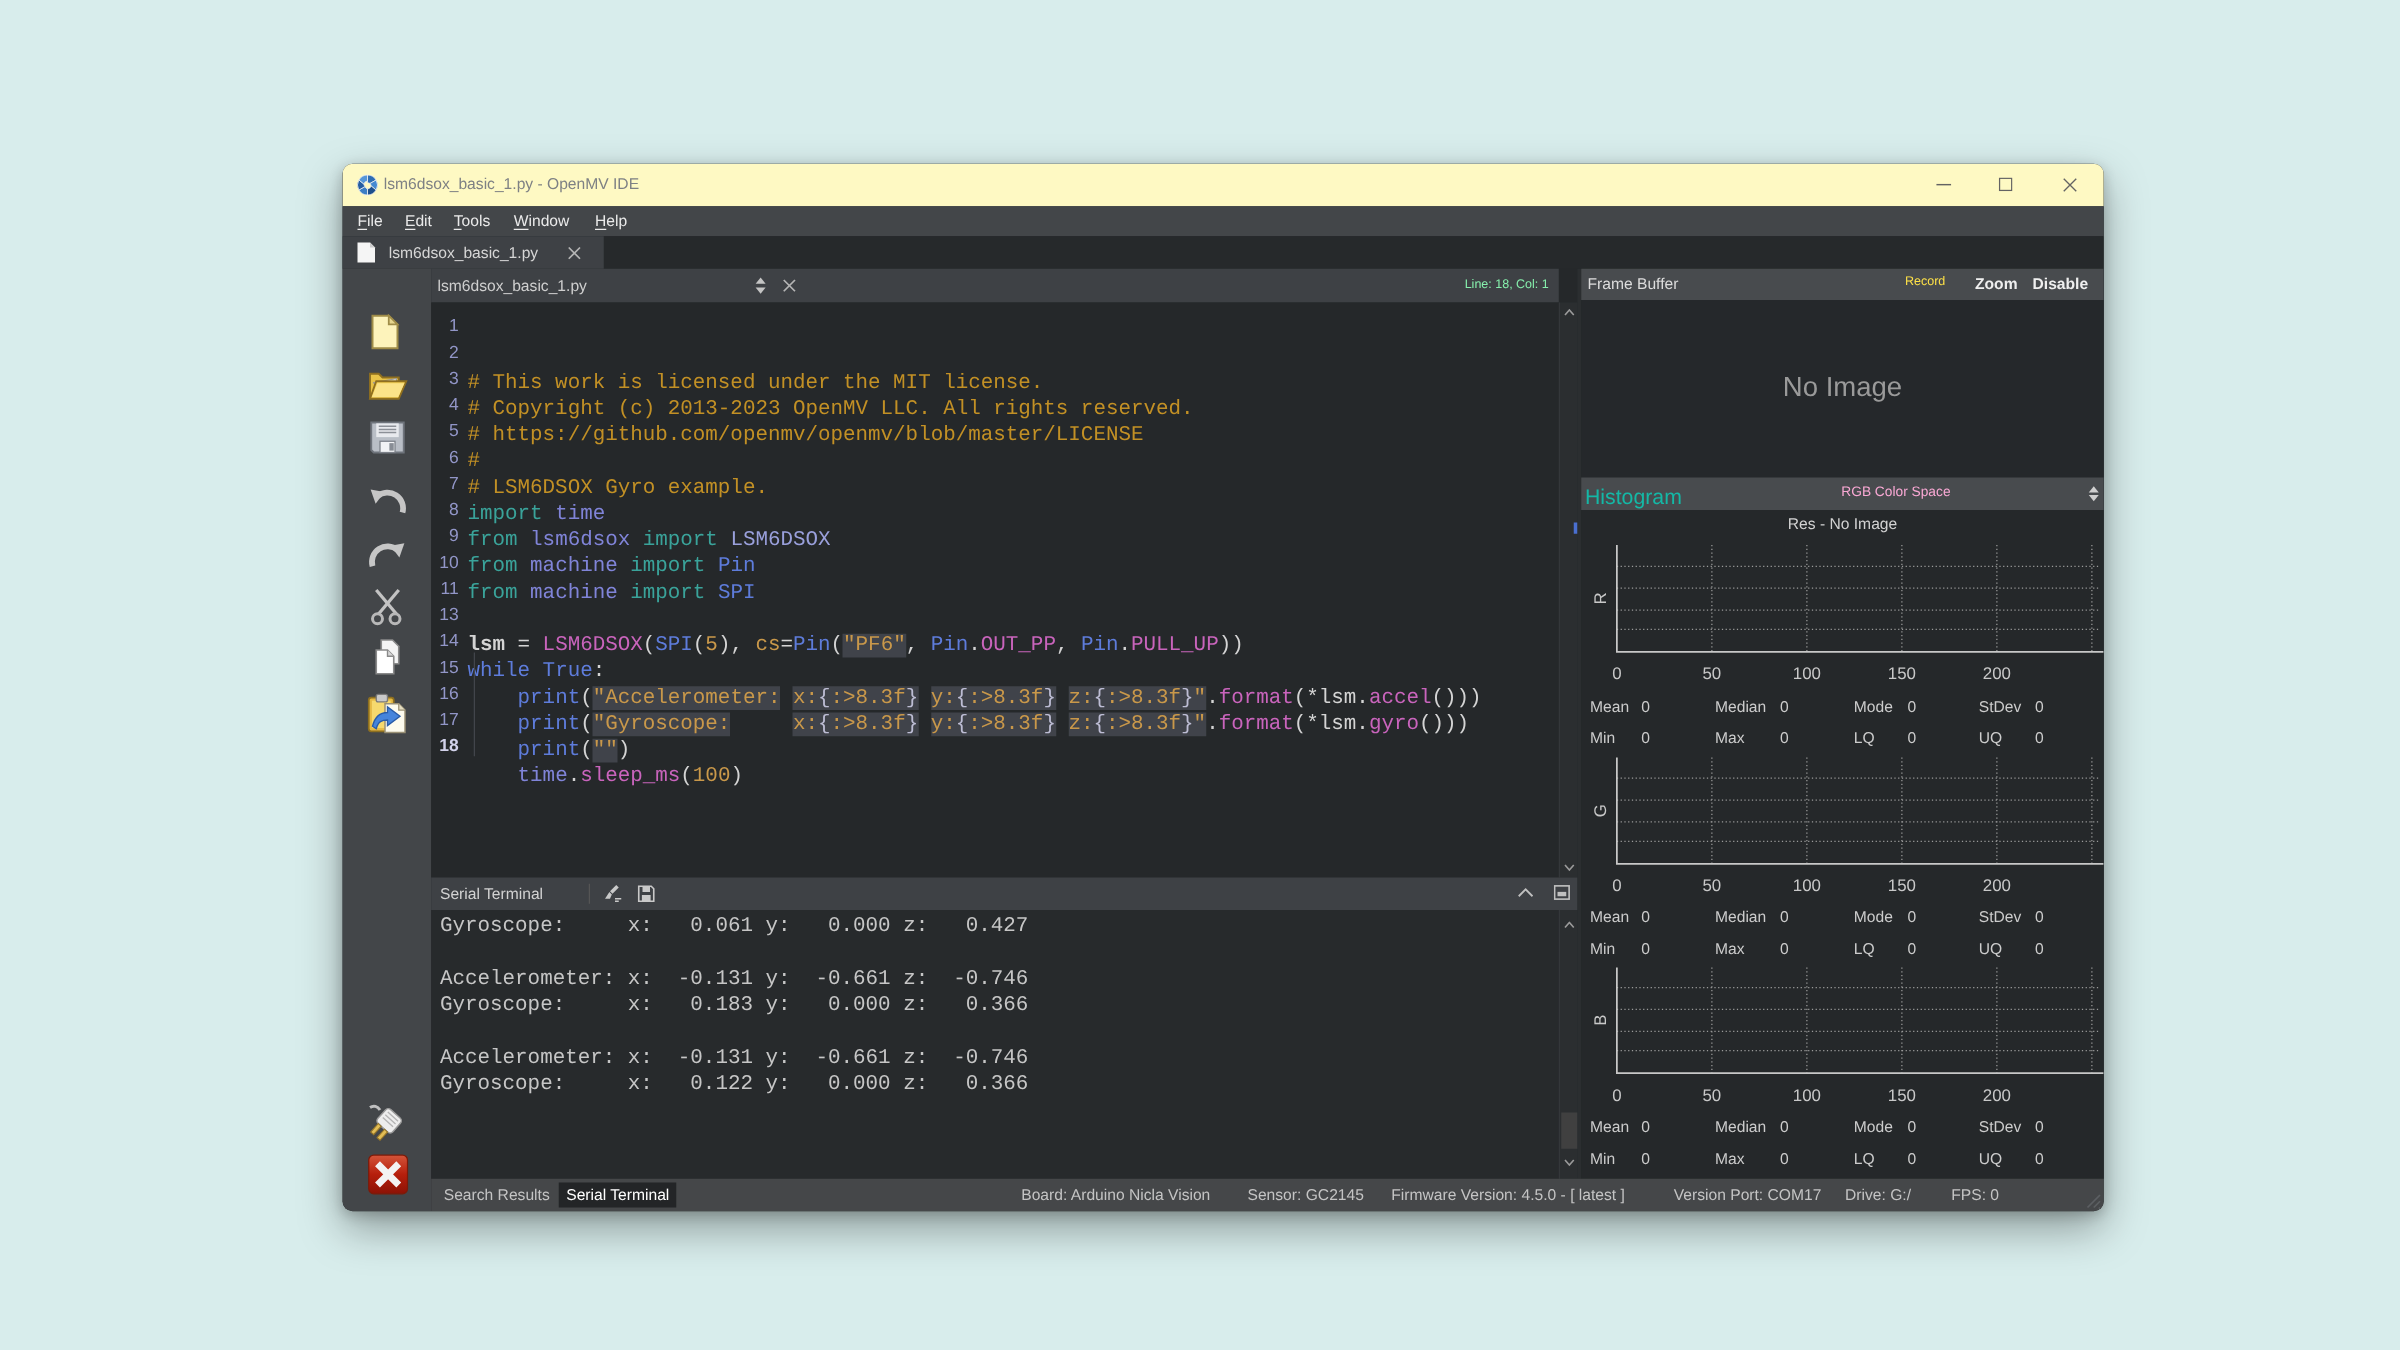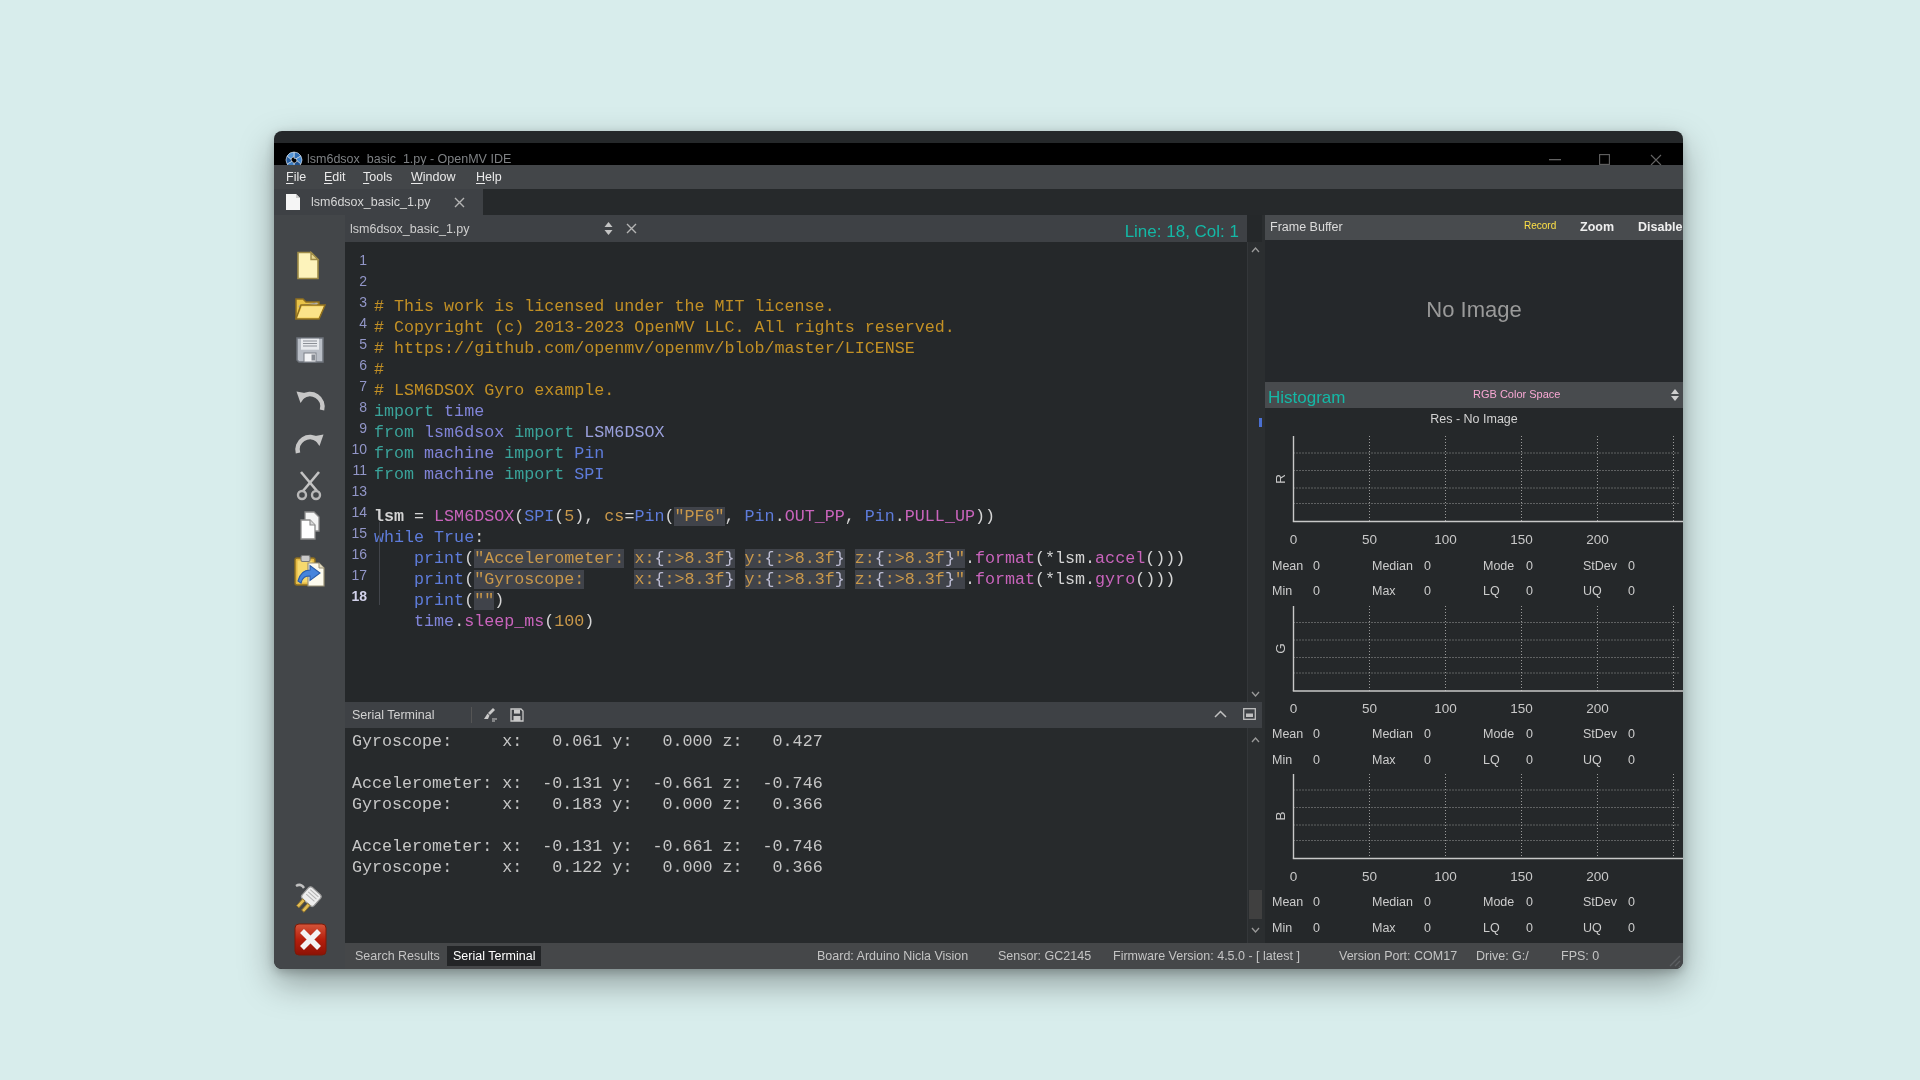--- a/index.html
+++ b/index.html
@@ -2,36 +2,36 @@
 <html><head>
 <meta charset="utf-8">
 <style>
   html,body{margin:0;padding:0;}
   body{width:1920px;height:1080px;background:#d8edec;overflow:hidden;position:relative;
        font-family:"Liberation Sans",sans-serif;}
   .win{position:absolute;left:274px;top:131px;width:1409px;height:838px;
        border-radius:8px;box-shadow:0 14px 34px rgba(0,0,0,0.34), 0 3px 10px rgba(0,0,0,0.20);
        background:#25282a;overflow:hidden;}
   
-  .titlebar{position:absolute;left:0;top:12px;width:100%;height:34px;background:#000000;text-align:center;}
+  .titlebar{position:absolute;left:0;top:0;width:100%;height:34px;background:#fef9c3;text-align:center;}
   .title-text{position:absolute;left:33px;top:9px;font-size:12.5px;color:#7e8184;}
   
   .menubar{position:absolute;left:0;top:34px;width:100%;height:24px;background:#434649;
            color:#eaeaea;font-size:12.5px;}
   .menubar span{position:absolute;top:5px;}
   .menubar u{text-decoration:underline;text-underline-offset:2px;}
   
   .tabbar{position:absolute;left:0;top:58px;width:100%;height:26px;background:#26292b;}
   .tab{position:absolute;left:0;top:0;width:209px;height:26px;background:#3e4145;}
   .tab .name{position:absolute;left:37px;top:6px;font-size:12.5px;color:#d6d6d6;}
   
   .toolcol{position:absolute;left:0;top:84px;width:71px;height:754px;background:#434649;border-bottom-left-radius:8px;}
   .edheader{position:absolute;left:71px;top:84px;width:902px;height:27px;background:#3e4145;}
   .edheader .fname{position:absolute;left:5px;top:7px;font-size:12.5px;color:#cfcfcf;}
-  .edheader .lc{position:absolute;right:30px;top:7px;font-size:17px;color:#14b8a6;}
+  .edheader .lc{position:absolute;right:30px;top:7px;font-size:10px;color:#86efac;}
   .editor{position:absolute;left:71px;top:111px;width:902px;height:460px;background:#25282a;overflow:hidden;}
   .edscroll{position:absolute;left:973px;top:111px;width:15px;height:460px;background:#2b2e30;border-left:1px solid #34373a;box-sizing:border-box;}
   .serialhead{position:absolute;left:71px;top:571px;width:917px;height:26px;background:#3e4145;}
   .serial{position:absolute;left:71px;top:597px;width:902px;height:215px;background:#272a2c;}
   .serscroll{position:absolute;left:973px;top:597px;width:15px;height:215px;background:#2b2e30;border-left:1px solid #34373a;box-sizing:border-box;}
   
   .fbpanel{position:absolute;left:991px;top:84px;width:418px;height:728px;background:#25282a;}
   .fbheader{position:absolute;left:0;top:0;width:100%;height:25px;background:#484b4e;}
   .fbimage{position:absolute;left:0;top:25px;width:100%;height:142px;background:#25282b;}
   .histheader{position:absolute;left:0;top:167px;width:100%;height:26px;background:#484b4e;}
@@ -246,21 +246,21 @@
     <svg style="position:absolute;left:3px;top:199px" width="9" height="6" viewBox="0 0 9 6">
         <path d="M1 1 L4.5 5 L8 1" stroke="#9a9a9a" stroke-width="1.3" fill="none"></path>
       </svg>
   </div>
   <div style="position:absolute;left:988px;top:84px;width:3px;height:728px;background:#2b2e30"></div>
   <div class="fbpanel">
     <div class="fbheader">
       <span style="position:absolute;left:5px;top:5px;font-size:12.5px;color:#dcdcdc">Frame Buffer</span>
       <span style="position:absolute;left:259px;top:5px;font-size:10px;color:#fde047">Record</span>
       <span style="position:absolute;left:315px;top:5px;font-size:12.5px;color:#efefef;font-weight:bold">Zoom</span>
-      <span style="position:absolute;left:373px;top:5px;font-size:12.5px;color:#efefef;font-weight:bold">Disable</span>
+      <span style="position:absolute;left:361px;top:5px;font-size:12.5px;color:#efefef;font-weight:bold">Disable</span>
     </div>
     <div class="fbimage">
       <div style="position:absolute;left:0;top:57px;width:100%;text-align:center;font-size:22px;color:#9a9a9a">No Image</div>
     </div>
     <div class="histheader">
       <span style="position:absolute;left:3px;top:6px;font-size:17px;color:#14b8a6">Histogram</span>
       <span style="position:absolute;left:208px;top:6px;font-size:11px;color:#f9a8d4">RGB Color Space</span>
       <svg style="position:absolute;left:404px;top:5px" width="12" height="16" viewBox="0 0 12 16">
         <path d="M6 2 L10 7 L2 7 Z" fill="#cfcfcf"></path>
           <path d="M6 14 L10 9 L2 9 Z" fill="#cfcfcf"></path>

